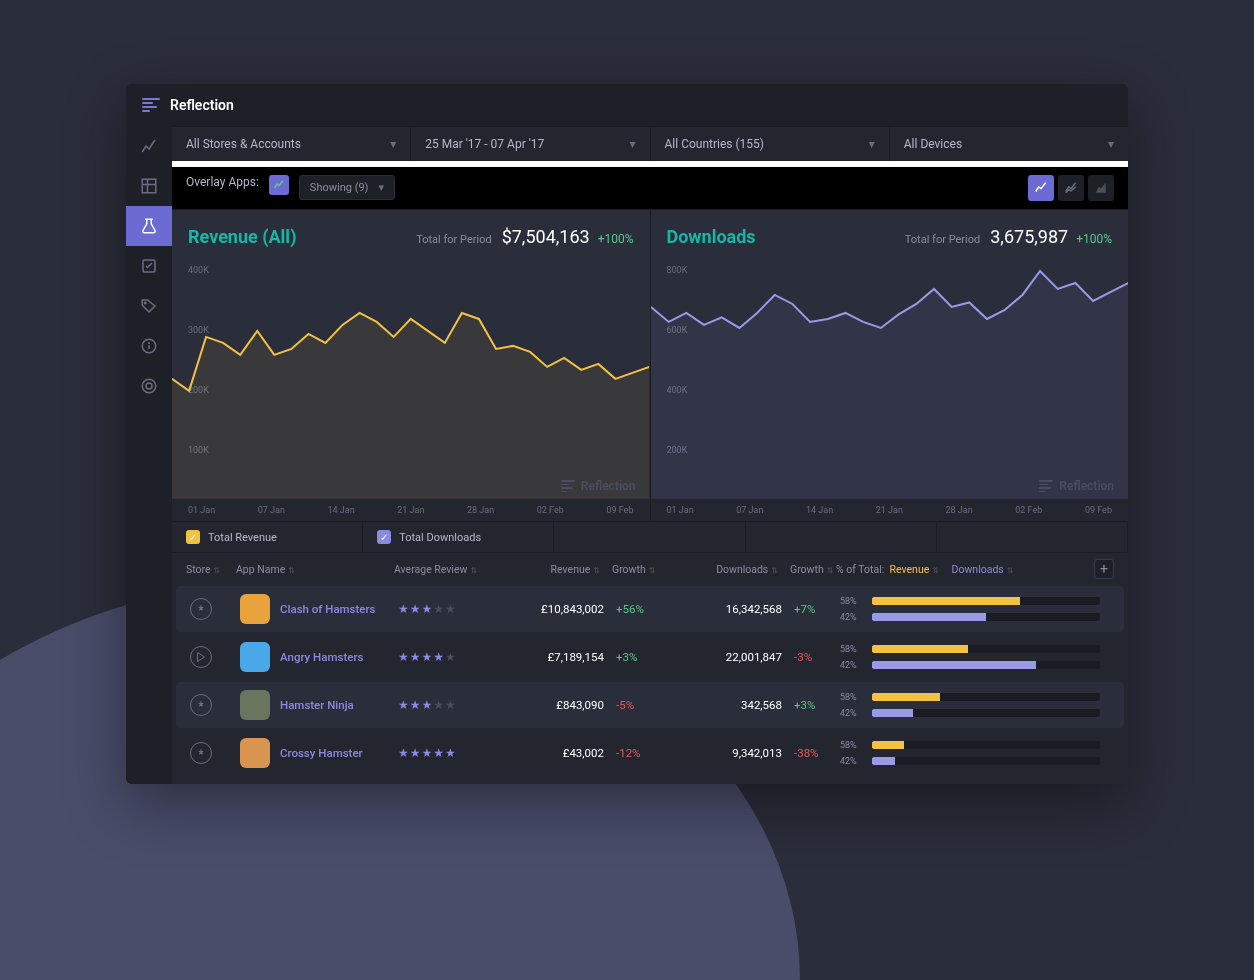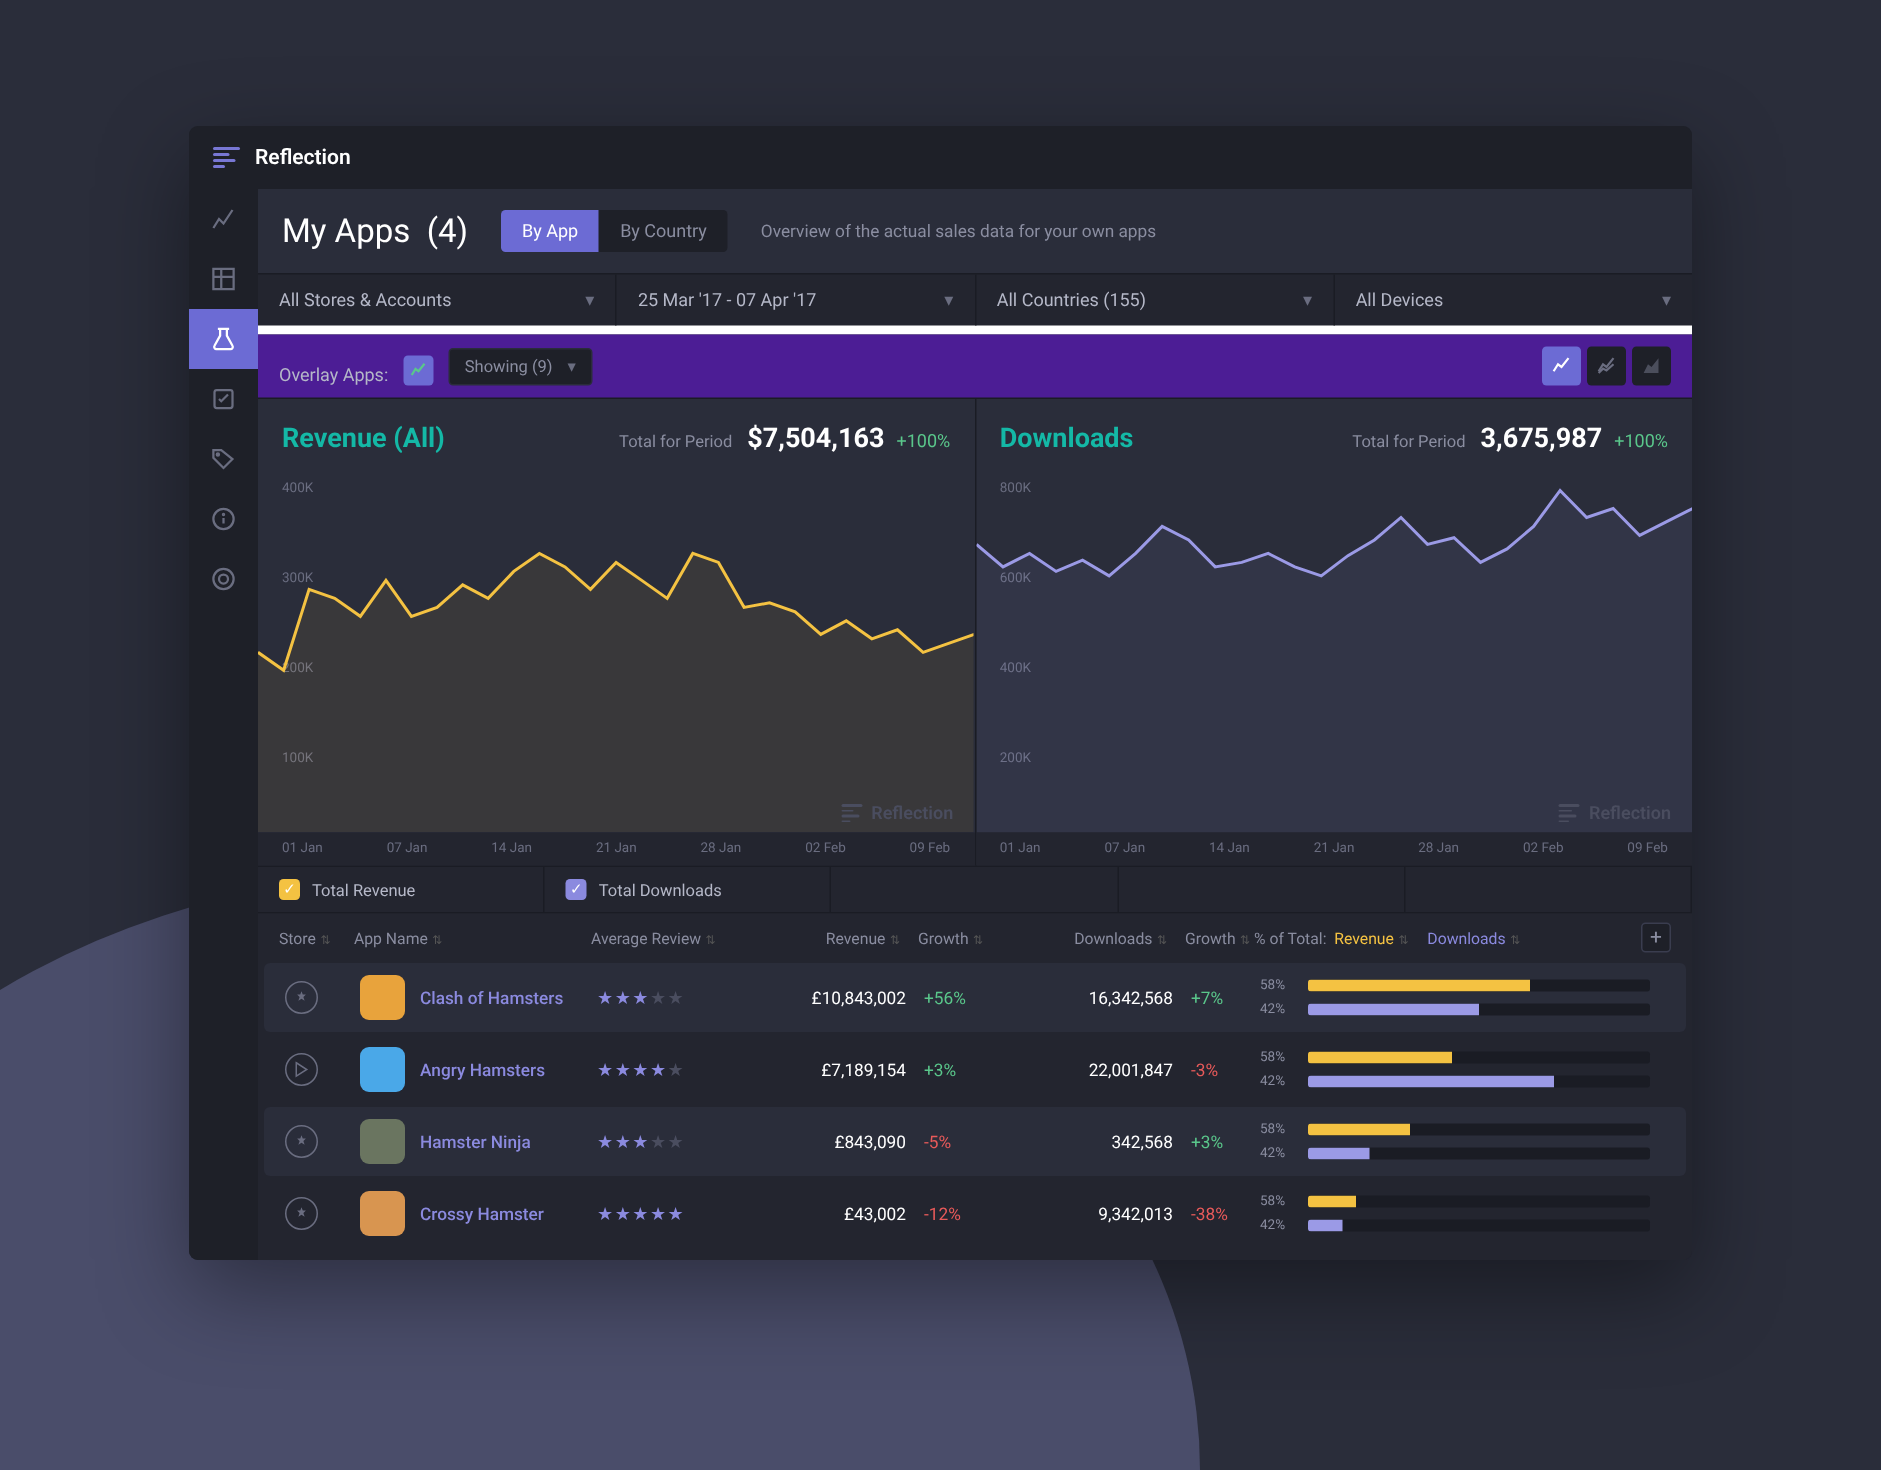--- a/index.html
+++ b/index.html
@@ -23,34 +23,34 @@
 .page-title{color:#fff;font-size:22px;font-weight:400}
 .page-title-count{color:#fff}
 .tab-group{display:flex;margin-left:22px;background:#1e2028;border-radius:3px;overflow:hidden}
 .tab{padding:7px 14px;font-size:12px;color:#8a8da0;cursor:pointer}
 .tab.active{background:#6c6bd4;color:#fff}
 .header-desc{font-size:11.5px;color:#8a8da0;margin-left:22px}
 .filter-row{background:#23252f;display:flex;border-top:1px solid #1a1c24;border-bottom:6px solid #ffffff}
 .filter{flex:1;padding:10px 14px;font-size:12px;color:#b5b8c8;display:flex;align-items:center;justify-content:space-between;border-right:1px solid #1a1c24;cursor:pointer}
 .filter:last-child{border-right:none}
 .chev{color:#6a6d80}
-.overlay-row{background:#4c1d95;padding:8px 14px;display:flex;align-items:flex-end;border-bottom:1px solid #1a1c24}
+.overlay-row{background:#000000;padding:8px 14px;display:flex;align-items:flex-start;border-bottom:1px solid #1a1c24}
 .overlay-label{font-size:12px;color:#b5b8c8;margin-right:10px}
 .overlay-icon{width:20px;height:20px;background:#6c6bd4;border-radius:3px;margin-right:10px;display:flex;align-items:center;justify-content:center}
 .overlay-select{background:#1e2028;border:1px solid #2a2d3a;padding:5px 10px;font-size:11px;color:#8a8da0;border-radius:3px;display:flex;align-items:center;cursor:pointer}
 .chart-mode-group{margin-left:auto;display:flex;gap:4px}
 .chart-mode{width:26px;height:26px;background:#1e2028;border-radius:3px;display:flex;align-items:center;justify-content:center;cursor:pointer;color:#6a6d80}
 .chart-mode.active{background:#6c6bd4;color:#fff}
 .charts-row{display:flex;background:#2a2d3a}
 .chart-panel{flex:1;padding:16px 0 0 0;position:relative}
 .chart-panel:first-child{border-right:1px solid #1a1c24}
 .chart-header{display:flex;align-items:baseline;padding:0 16px 12px 16px}
 .chart-title{font-size:18px;color:#14b8a6;font-weight:700}
 .chart-sub{font-size:11px;color:#8a8da0;margin-left:auto;margin-right:10px}
-.chart-total{font-size:18px;color:#fff;font-weight:700}
+.chart-total{font-size:18px;color:#fff;font-weight:400}
 .chart-delta{font-size:12px;color:#5ac78b;margin-left:8px}
 .chart-area{position:relative;height:240px;padding-left:16px}
 .y-tick{position:absolute;left:16px;font-size:9px;color:#6a6d80}
 .chart-svg{position:absolute;left:0;right:0;top:0;bottom:0}
 .watermark{position:absolute;right:14px;bottom:6px;display:flex;align-items:center;color:#4a4d5f;font-size:12px;font-weight:600}
 .watermark-logo{width:14px;height:12px;margin-right:6px;display:flex;flex-direction:column;justify-content:space-between}
 .watermark-logo i{display:block;height:1.5px;background:#4a4d5f;border-radius:1px}
 .watermark-logo i:nth-child(1){width:100%}
 .watermark-logo i:nth-child(2){width:60%}
 .watermark-logo i:nth-child(3){width:85%}
@@ -149,28 +149,20 @@
         </div>
       <div class="sidenav-item">
           <svg viewBox="0 0 24 24" fill="none" stroke="currentColor" stroke-width="2">
             <circle cx="12" cy="12" r="9"></circle>
             <circle cx="12" cy="12" r="4"></circle>
           </svg>
         </div>
     </div>
 
     <div class="main">
-      <div class="header">
-        <span class="page-title"><span>My Apps</span>&nbsp;&nbsp;<span class="page-title-count">(4)</span></span>
-        <div class="tab-group">
-          <div class="tab active">By App</div>
-          <div class="tab">By Country</div>
-        </div>
-        <span class="header-desc">Overview of the actual sales data for your own apps</span>
-      </div>
 
       <div class="filter-row">
         <div class="filter">
             <span>All Stores &amp; Accounts</span>
             <span class="chev">▾</span>
           </div>
         <div class="filter">
             <span>25 Mar '17 - 07 Apr '17</span>
             <span class="chev">▾</span>
           </div>

